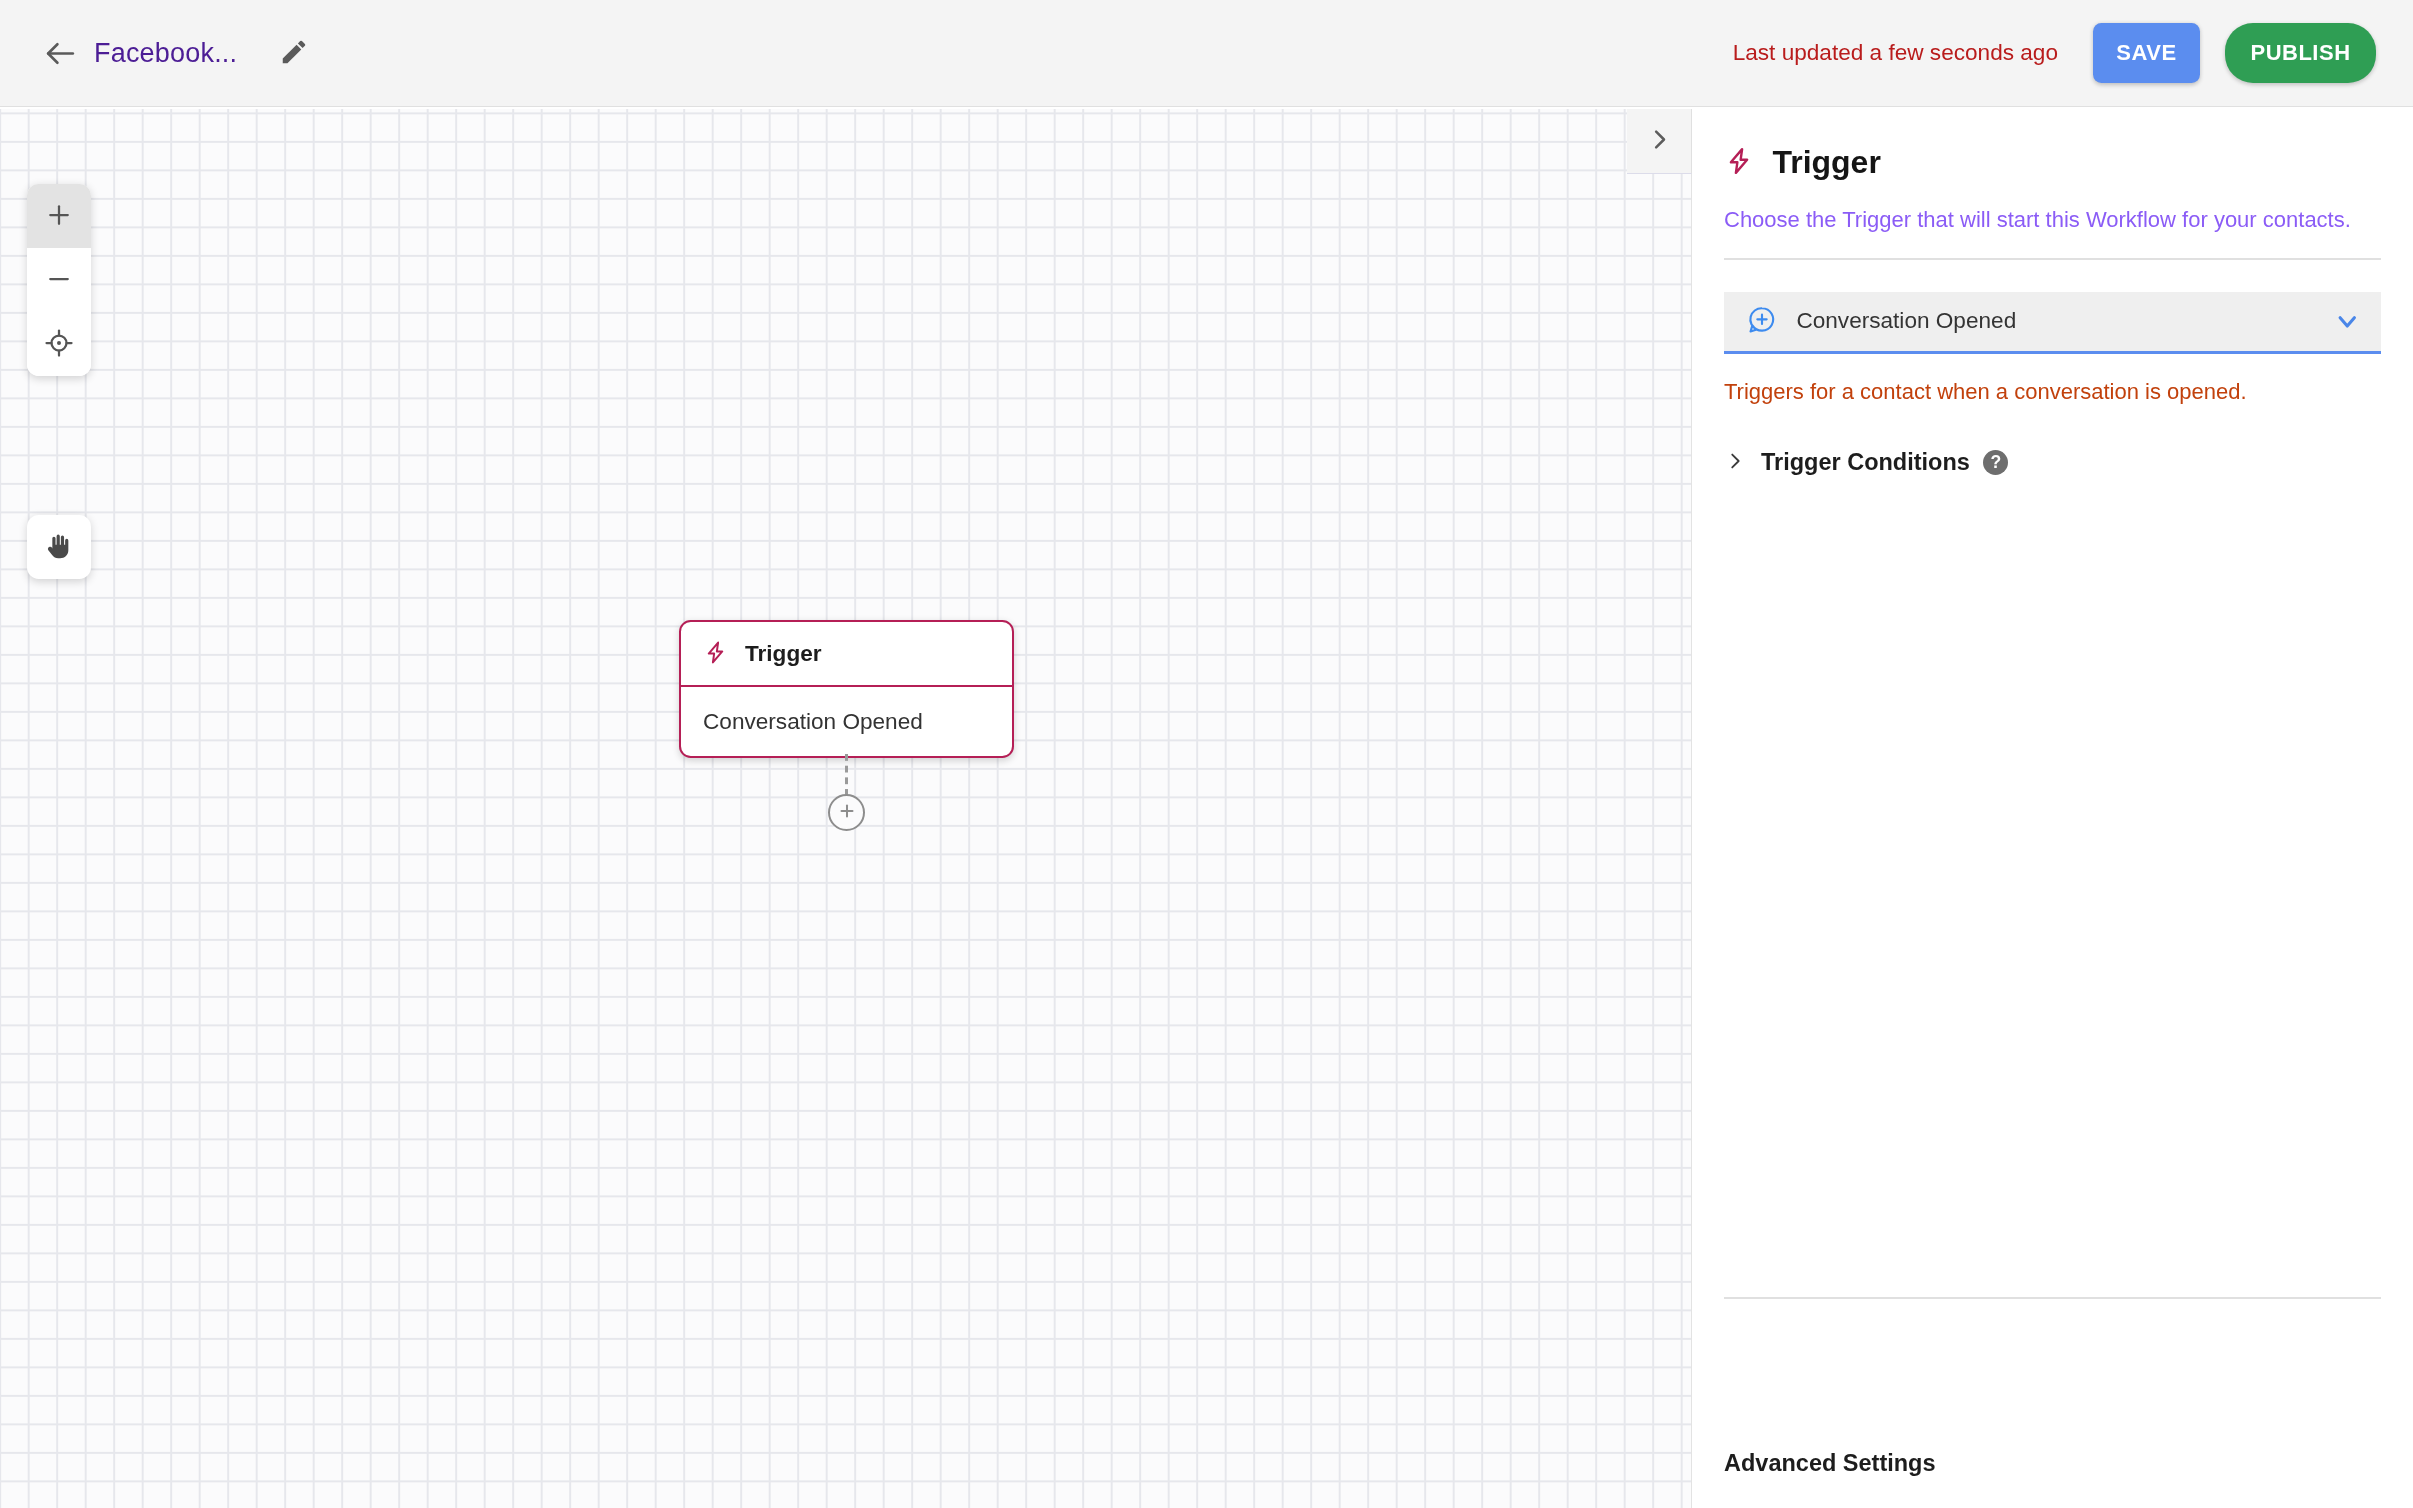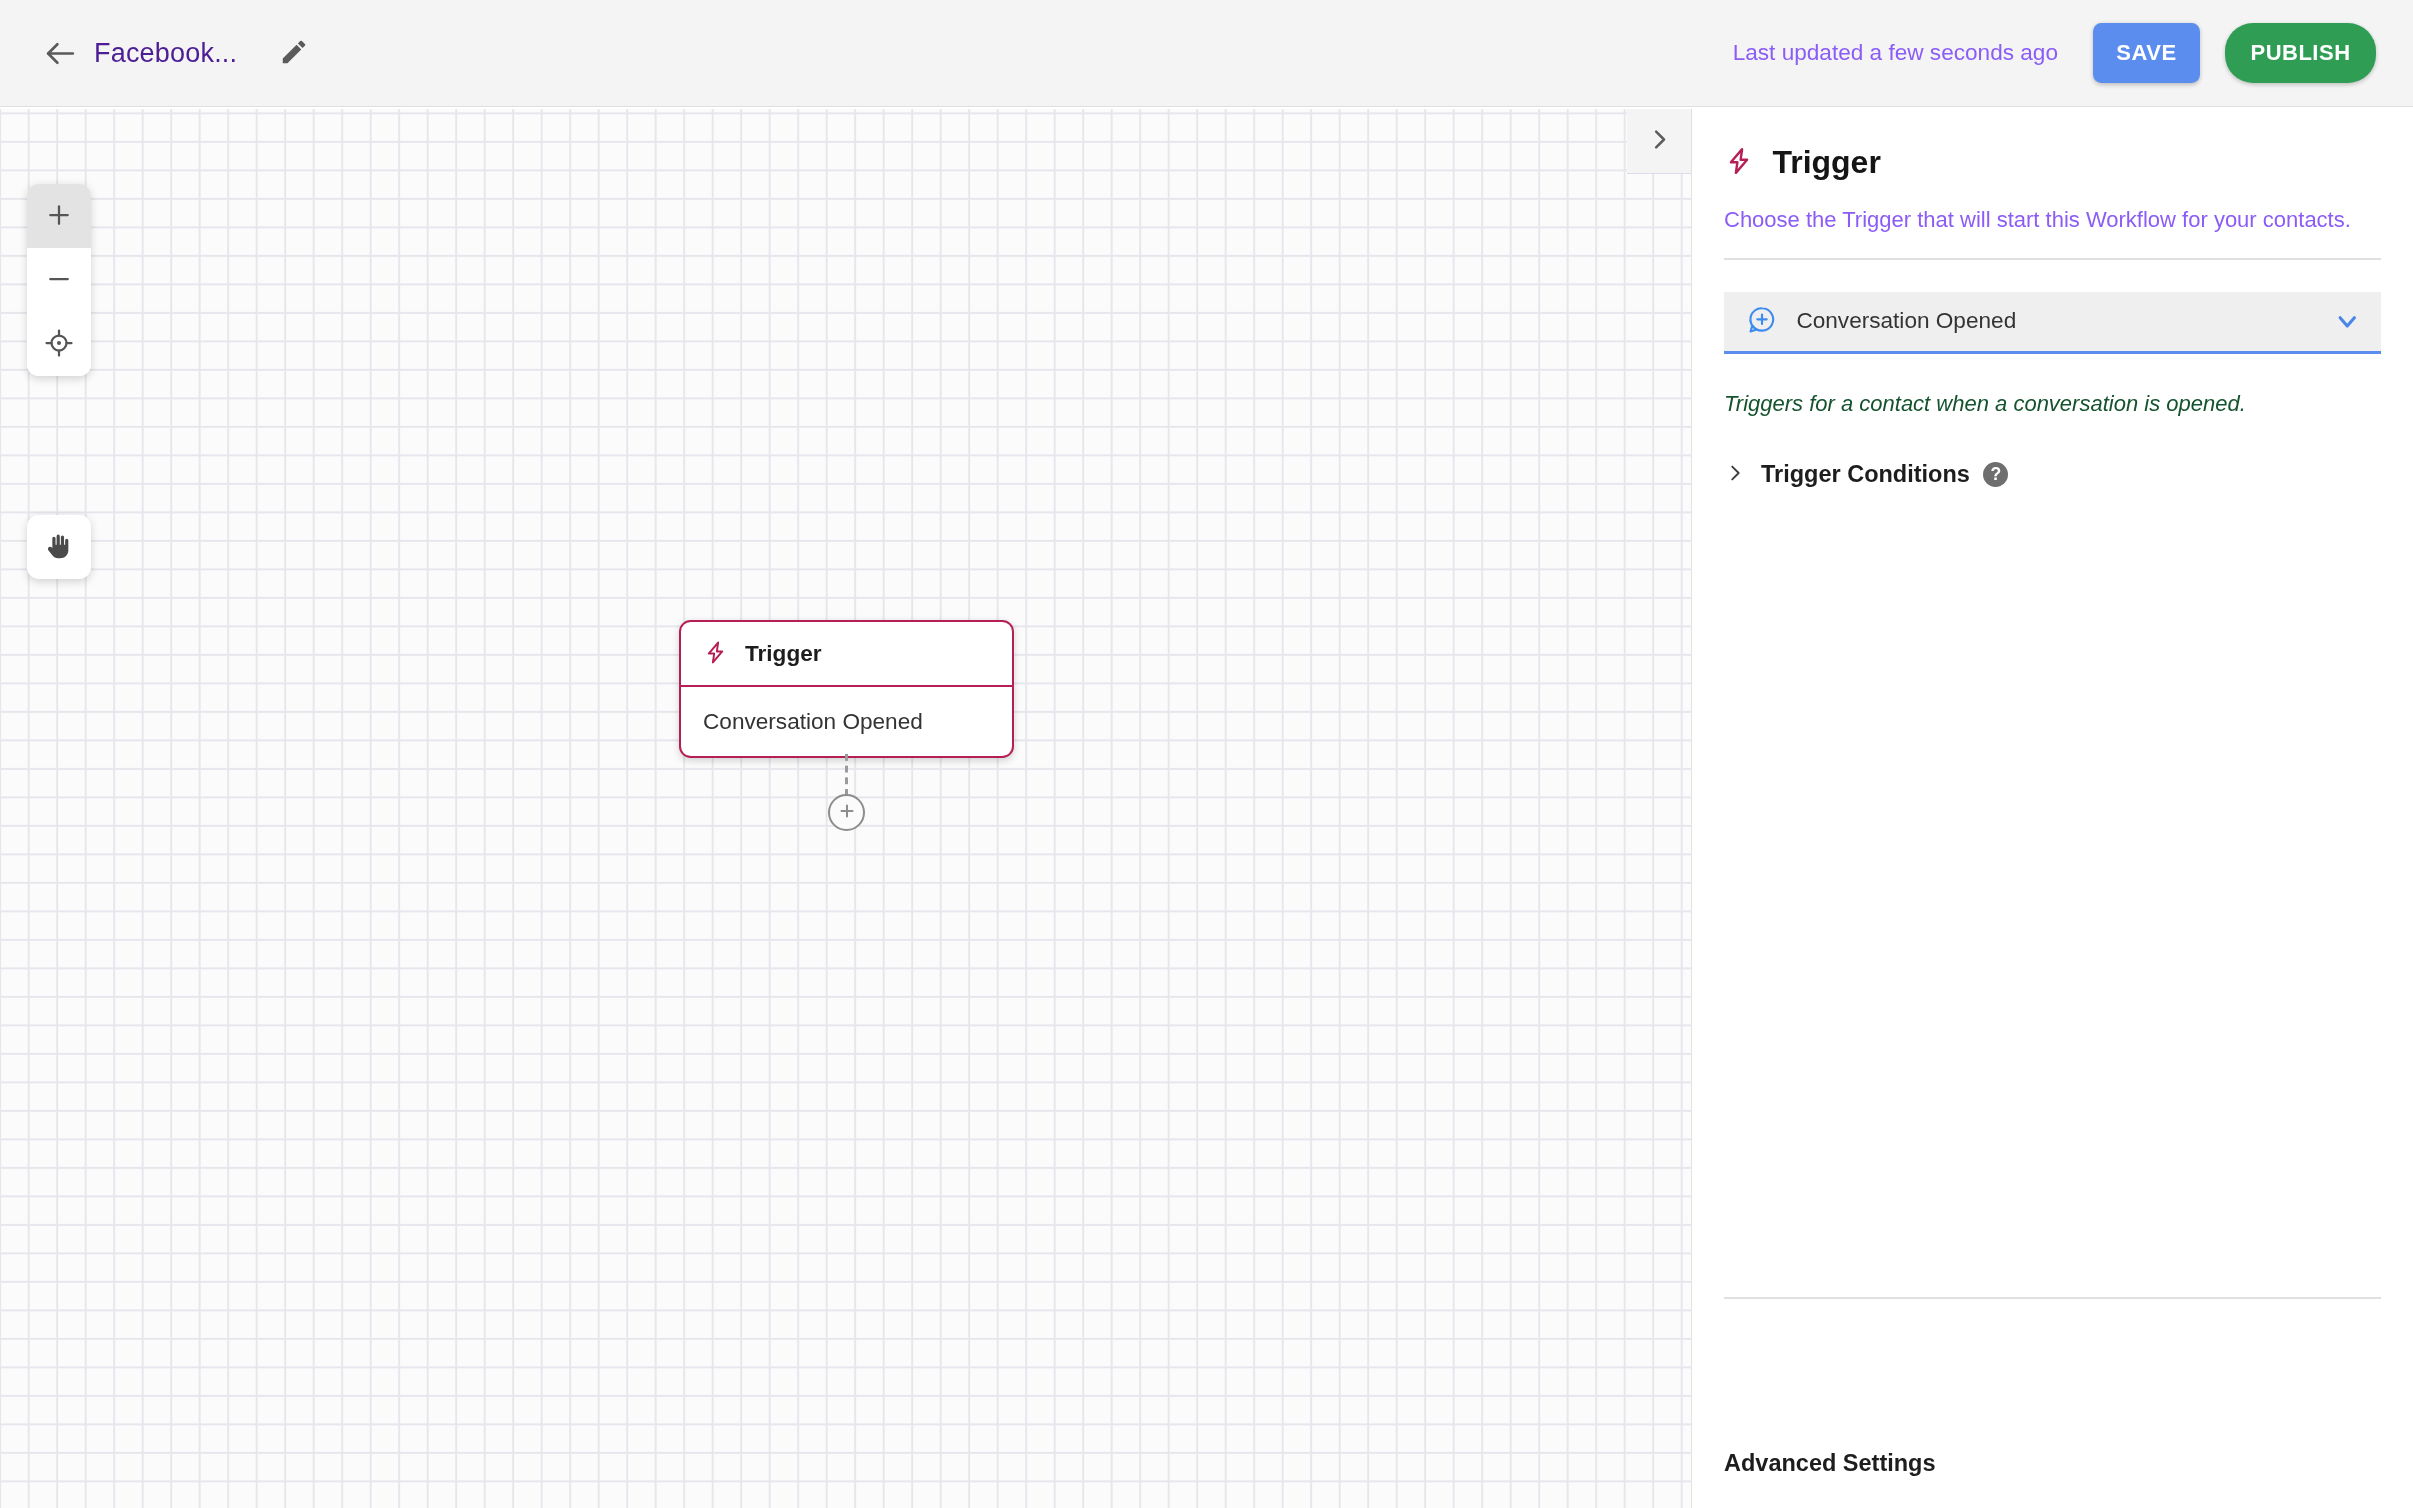--- a/index.html
+++ b/index.html
@@ -55,21 +55,21 @@
 
   .header-right {
     margin-left: auto;
     display: flex;
     align-items: center;
     padding-right: 37px;
   }
 
   .last-updated {
     font-size: 22.6px;
-    color: #8b5cf6;
+    color: #b91c1c;
     margin-right: 35px;
     white-space: nowrap;
   }
 
   .btn {
     border: none;
     border-radius: 8.4px;
     color: #ffffff;
     font-size: 22px;
     font-weight: 700;
@@ -245,24 +245,23 @@
     cursor: pointer;
   }
   .select-label {
     font-size: 22.6px;
     color: #343434;
     margin-left: 18.4px;
   }
   .select-caret { margin-left: auto; display: flex; }
 
   .select-help {
-    margin-top: 37px;
+    margin-top: 25px;
     font-size: 22px;
-    font-style: italic;
-    color: #14532d;
+    color: #c2410c;
   }
 
   .conditions-row {
     margin-top: 44px;
     display: flex;
     align-items: center;
     cursor: pointer;
   }
   .conditions-label {
     font-size: 23.5px;

